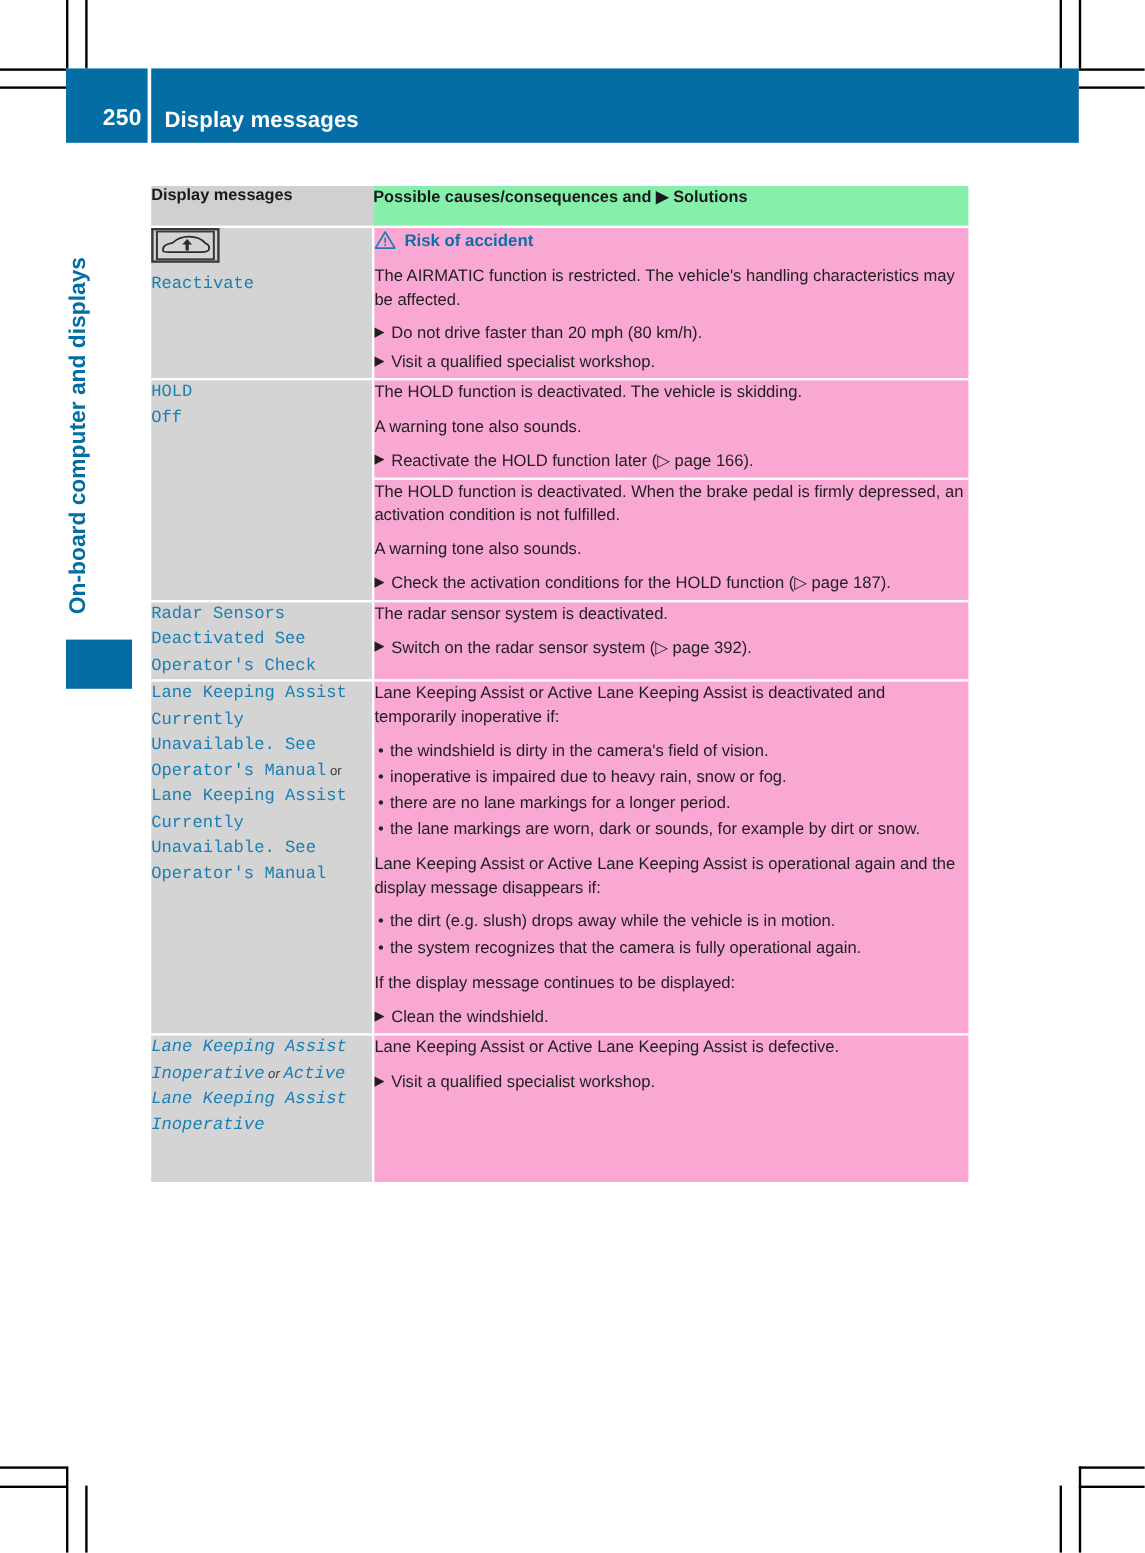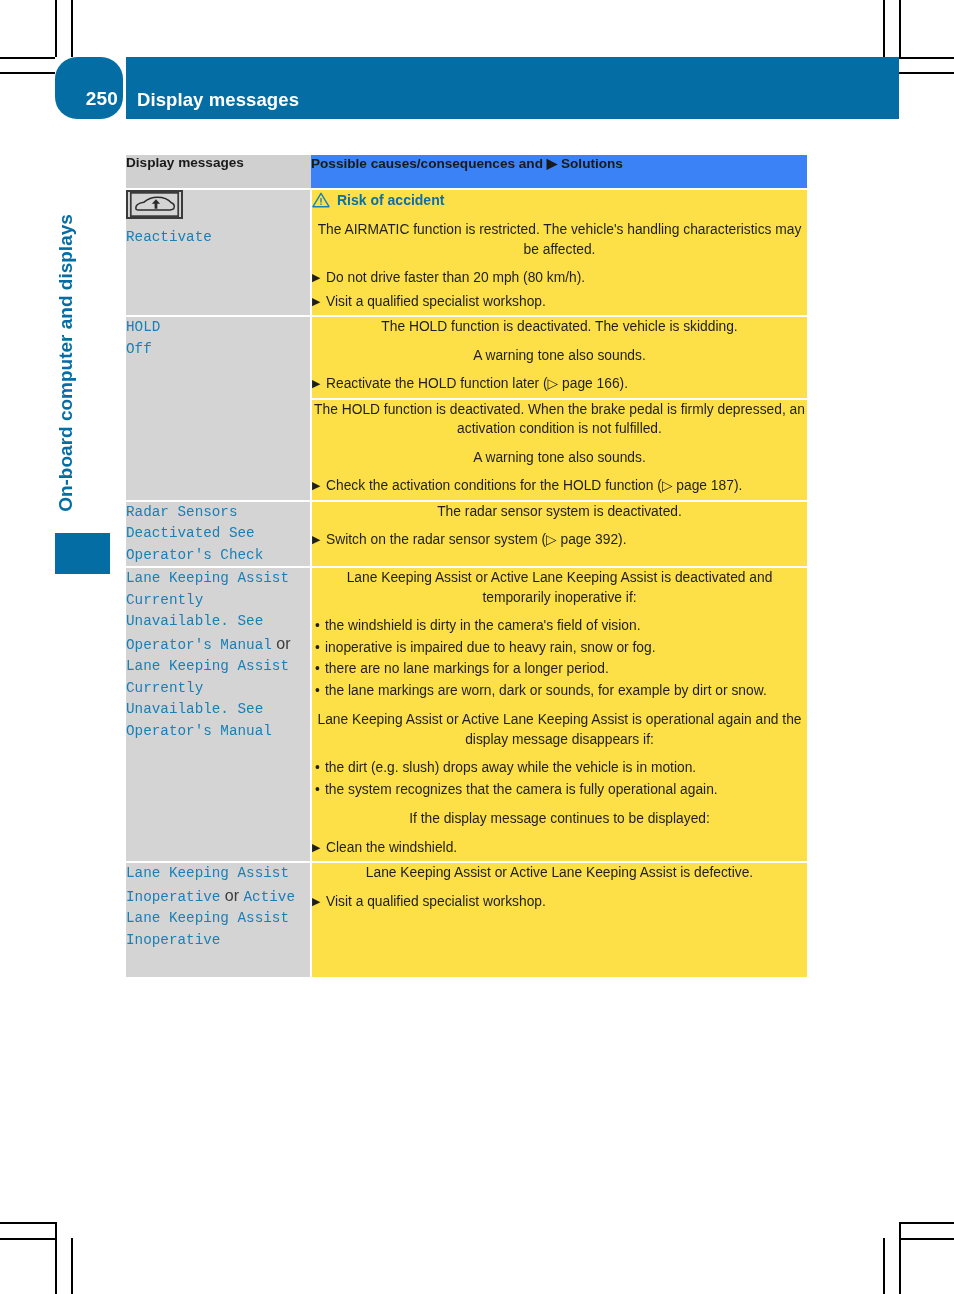--- a/index.html
+++ b/index.html
@@ -38,21 +38,20 @@
     color: #ffffff;
     font-size: 19px;
     font-weight: bold;
     display: flex;
     align-items: flex-end;
     justify-content: flex-end;
     padding-bottom: 9px;
     box-sizing: border-box;
     padding-right: 5px;
     letter-spacing: .2px;
-    border-radius: 22px;
   }
   #page-title-box {
     position: absolute;
     left: 71px;
     top: 0;
     width: 773px;
     height: 62px;
     background: #046ea4;
     color: #ffffff;
     font-size: 18.5px;
@@ -109,58 +108,57 @@
     background: #d0d0d0;
     font-size: 13.6px;
     font-weight: bold;
     color: #1a1a1a;
     text-align: left;
     height: 34px;
     vertical-align: middle;
     box-sizing: border-box;
   }
   thead th.hdr-left  { padding-left: 10px; background: #d0d0d0; }
-  thead th.hdr-right { padding-left: 9px;  background: #3b82f6; }
+  thead th.hdr-right { padding-left: 9px;  background: #86efac; }
 
   td.cell-left {
     background: #d4d4d4;
     padding: 9px 8px 14px 10px;
     box-sizing: border-box;
     border-top: 2px solid #ffffff;
   }
   td.cell-right {
-    background: #fde047;
+    background: #f9a8d4;
     padding: 9px 10px 14px 9px;
     box-sizing: border-box;
     border-top: 2px solid #ffffff;
     border-left: 2px solid #ffffff;
   }
 
   
   .msgcode {
     font-family: "Liberation Mono", "DejaVu Sans Mono", monospace;
     color: #1a7fb5;
     font-size: 14.3px;
     line-height: 21.5px;
     white-space: pre-wrap;
     word-break: normal;
   }
   .msgcode .conj {
     font-family: "Liberation Sans", sans-serif;
     color: #3b3b3b;
-    font-size: 16px;
+    font-size: 11px;
   }
 
   
   .body-text {
     font-size: 13.8px;
     line-height: 19.5px;
     color: #1f1f1f;
     margin: 0 0 9px 0;
-    text-align: center;
   }
   .body-text:last-child { margin-bottom: 0; }
 
   .warn-head {
     display: flex;
     align-items: center;
     gap: 7px;
     margin: 2px 0 12px 0;
   }
   .warn-head .wtitle {
@@ -366,21 +364,21 @@
         </ul>
         <p class="body-text">If the display message continues to be displayed:</p>
         <div class="step">
           <span class="tri">▶</span>
           <span class="stxt">Clean the windshield.</span>
         </div>
       </td>
     </tr>
 
     <tr>
-      <td class="cell-left" style="padding-bottom:26px;">
+      <td class="cell-left" style="padding-bottom:36px;font-style:italic;">
         <div class="msgcode"><span>Lane Keeping Assist Inoperative</span><span class="conj"> or </span><span>Active Lane Keeping Assist Inoperative</span></div>
       </td>
       <td class="cell-right">
         <p class="body-text">Lane Keeping Assist or Active Lane Keeping Assist is defective.</p>
         <div class="step">
           <span class="tri">▶</span>
           <span class="stxt">Visit a qualified specialist workshop.</span>
         </div>
       </td>
     </tr>

